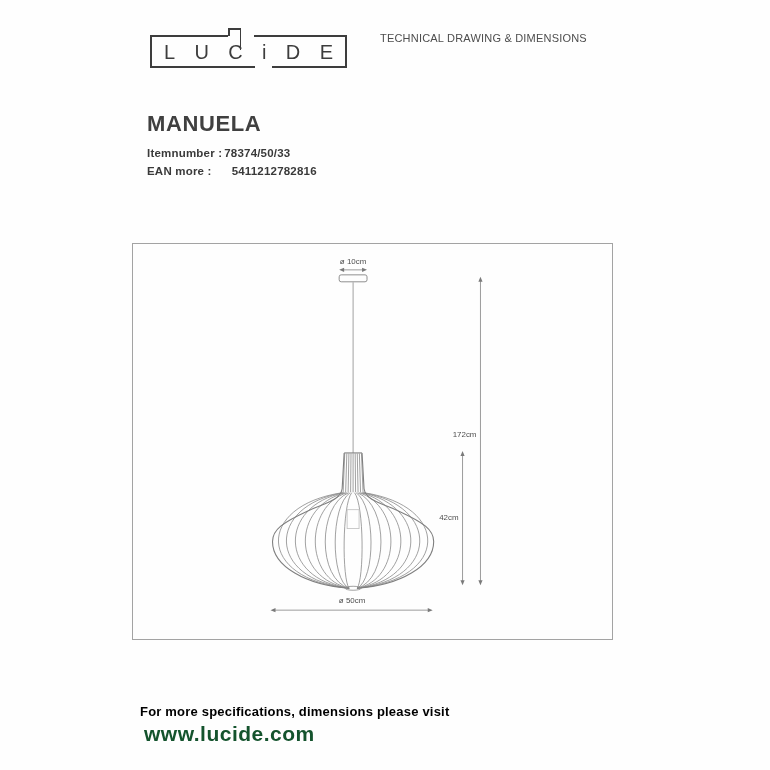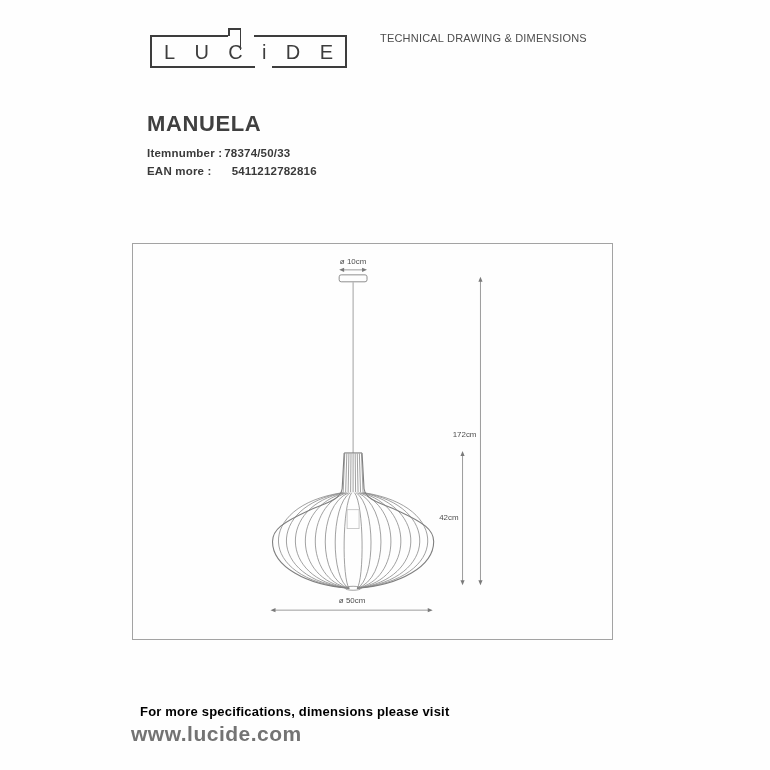--- a/index.html
+++ b/index.html
@@ -37,22 +37,22 @@
   .outline { fill:none; stroke:#7f7f7f; stroke-width:1.1; }
   .rib     { fill:none; stroke:#8f8f8f; stroke-width:0.85; }
   .faint   { fill:none; stroke:#c4c4c4; stroke-width:0.9; }
   .dim     { stroke:#8f8f8f; stroke-width:0.9; }
   .arr     { fill:#7a7a7a; }
   .dimlbl  { font-family:"Liberation Sans", sans-serif; font-size:8px; fill:#4f4f4f; }
 
   
   .footer-note { position:absolute; left:140px; top:704px; font-size:13px; font-weight:600;
                  color:#000000; letter-spacing:0.2px; }
-  .website { position:absolute; left:131px; top:722px; font-size:21px; font-weight:700;
-             color:#737373; letter-spacing:0.5px; }
+  .website { position:absolute; left:144px; top:722px; font-size:21px; font-weight:700;
+             color:#14532d; letter-spacing:0.5px; }
 </style>
 </head>
 <body>
 
 <div class="page">
 
   <div class="logo">
     <span class="letter">L</span>
     <span class="letter">U</span>
     <span class="letter">C</span>

